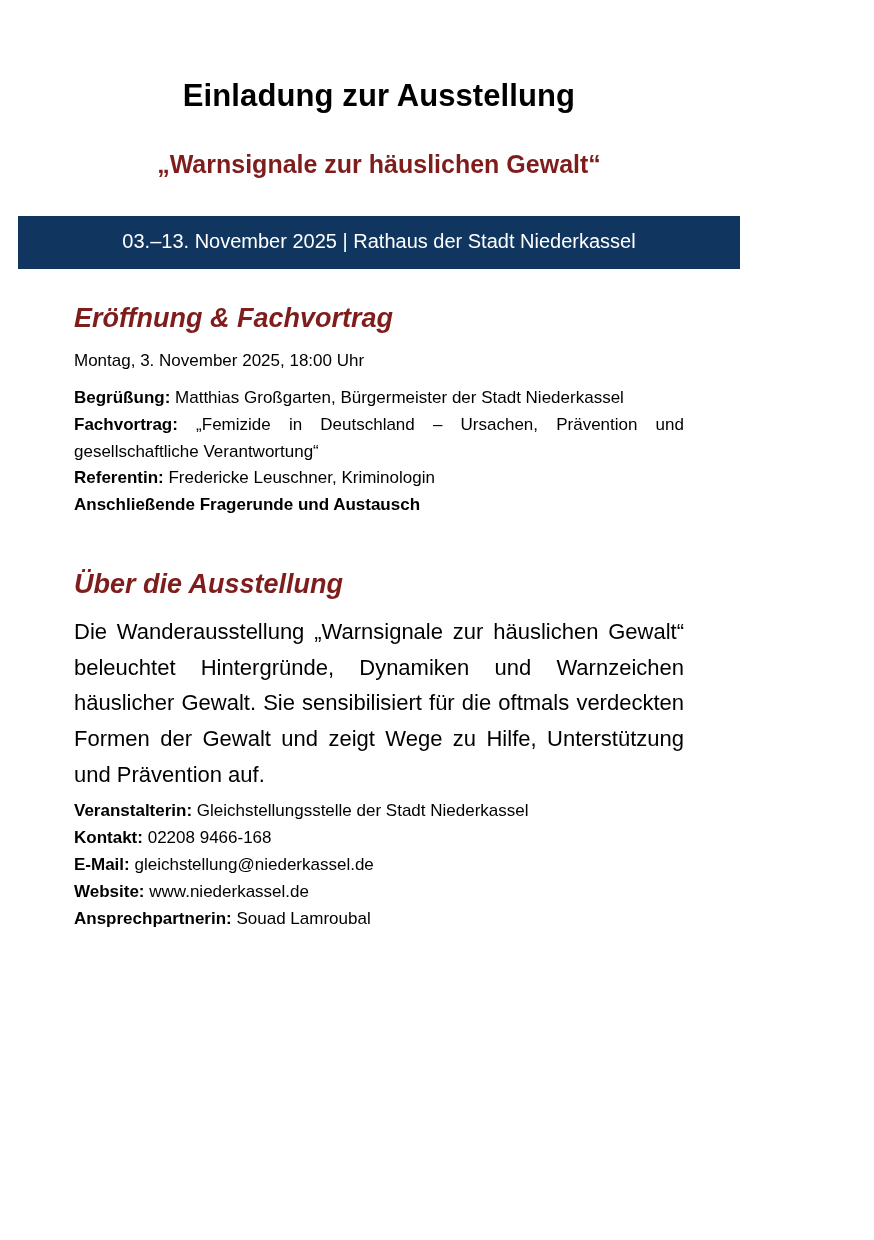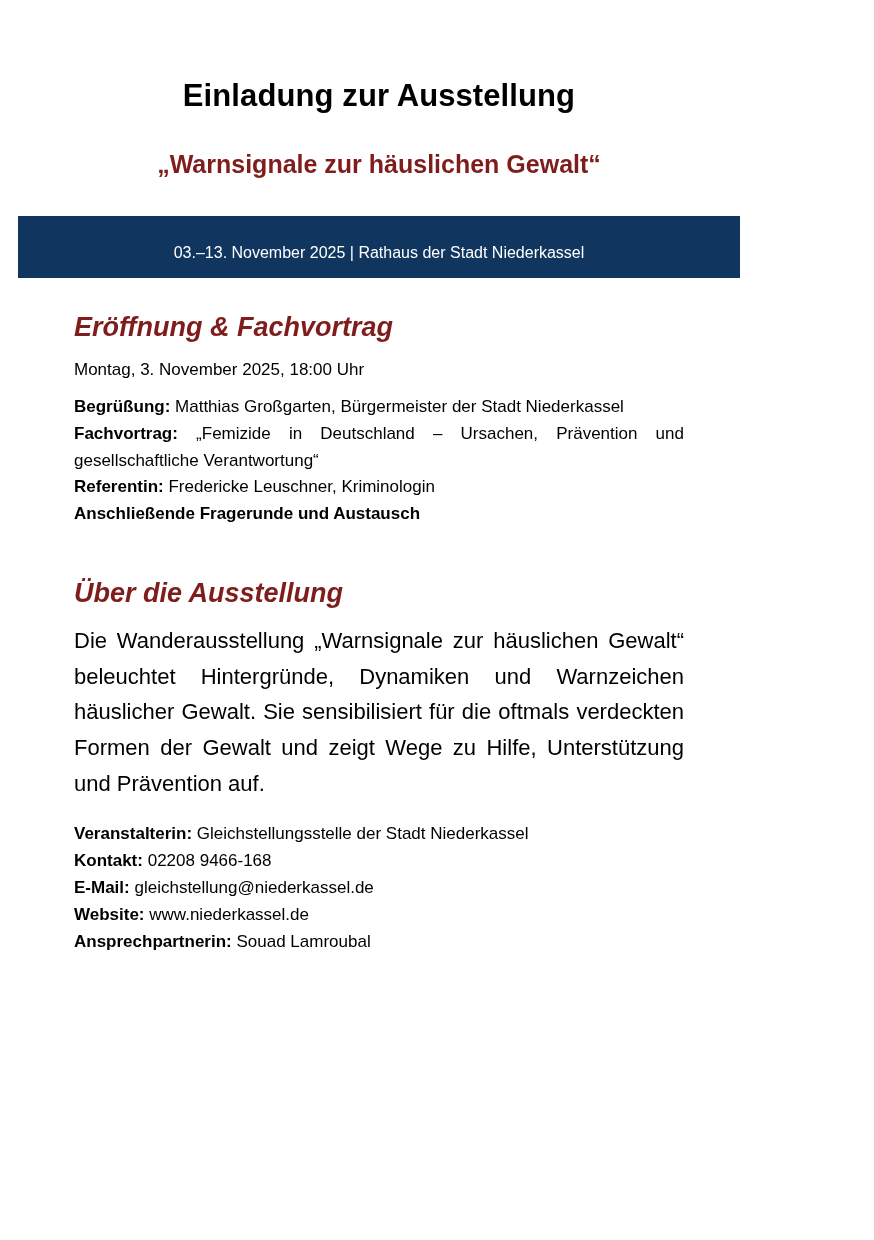--- a/index.html
+++ b/index.html
@@ -39,22 +39,22 @@
     margin: 0;
     padding-top: 36px;
   }
   .date-banner {
     margin-top: 37px;
     margin-left: 18px;
     margin-right: 18px;
     background: #10365f;
     color: #ffffff;
     text-align: center;
-    font-size: 16px;
-    padding: 28px 10px 16px 10px;
+    font-size: 20px;
+    padding: 14px 10px 16px 10px;
     box-sizing: border-box;
   }
   .content {
     margin-left: 74px;
     margin-right: 74px;
     margin-top: 34px;
   }
   h2.section {
     color: #7f1d1d;
     font-size: 27px;
@@ -80,21 +80,21 @@
   .b {
     font-weight: bold;
   }
   .para {
     font-size: 22px;
     line-height: 1.62;
     margin: 0;
     text-align: justify;
   }
   .block-gap {
-    margin-top: 20px;
+    margin-top: 6px;
   }
 </style>
 </head>
 <body>
 
 <div class="page">
 
   <h1 class="title-main">Einladung zur Ausstellung</h1>
 
   <h2 class="title-sub">„Warnsignale zur häuslichen Gewalt“</h2>

